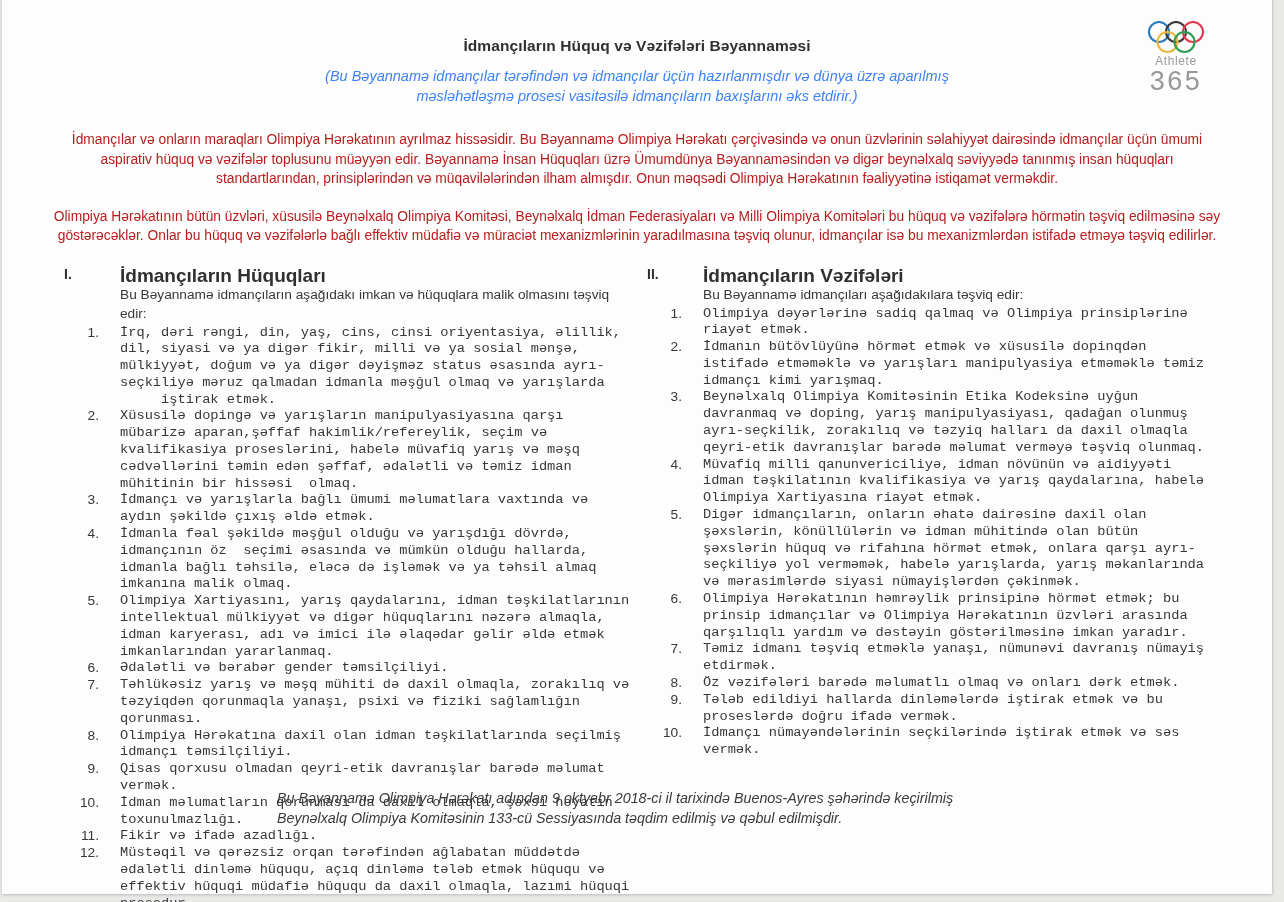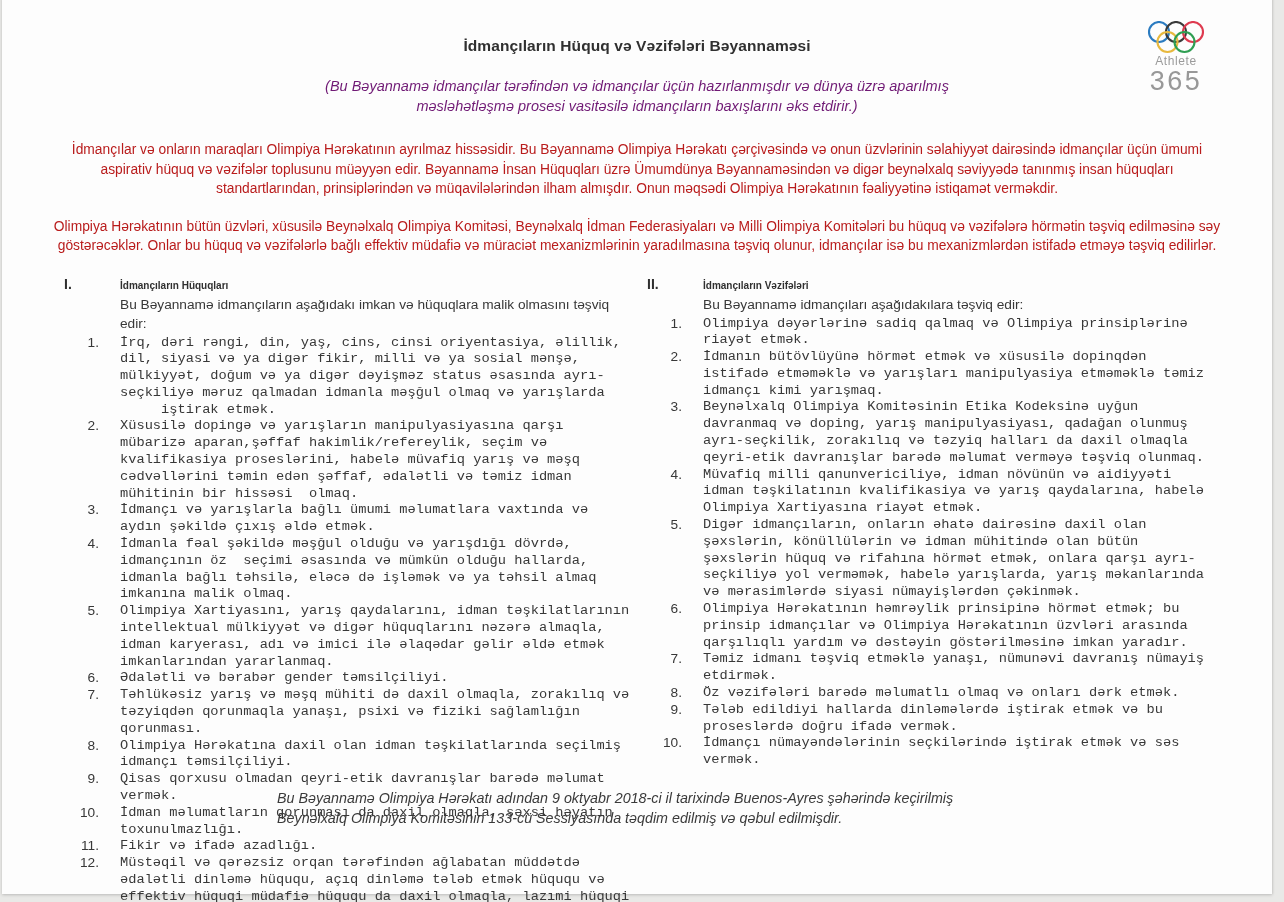--- a/index.html
+++ b/index.html
@@ -28,26 +28,26 @@
     text-align: center;
   }
   .title {
     margin: 0;
     font-size: 15.5px;
     font-weight: bold;
     color: #303030;
     letter-spacing: 0.1px;
   }
   .subtitle {
-    margin: 21px auto 0;
+    margin: 11px auto 0;
     max-width: 700px;
     font-size: 14.5px;
     font-style: italic;
     line-height: 20px;
-    color: #701a75;
+    color: #3b82f6;
   }
   
   .logo {
     position: absolute;
     top: 24px;
     left: 1128px;
     width: 92px;
     text-align: center;
   }
   .logo-rings { display: block; margin: 0 auto; }
@@ -92,21 +92,21 @@
     position: absolute;
     left: 0;
     top: 0;
     width: 44px;
     font-size: 14px;
     font-weight: bold;
     color: #303030;
   }
   .sec-heading {
     margin: 0;
-    font-size: 10px;
+    font-size: 19px;
     font-weight: bold;
     color: #303030;
     line-height: 19px;
   }
   .sec-intro {
     margin: 0;
     font-size: 13.7px;
     line-height: 19px;
     color: #383838;
   }

